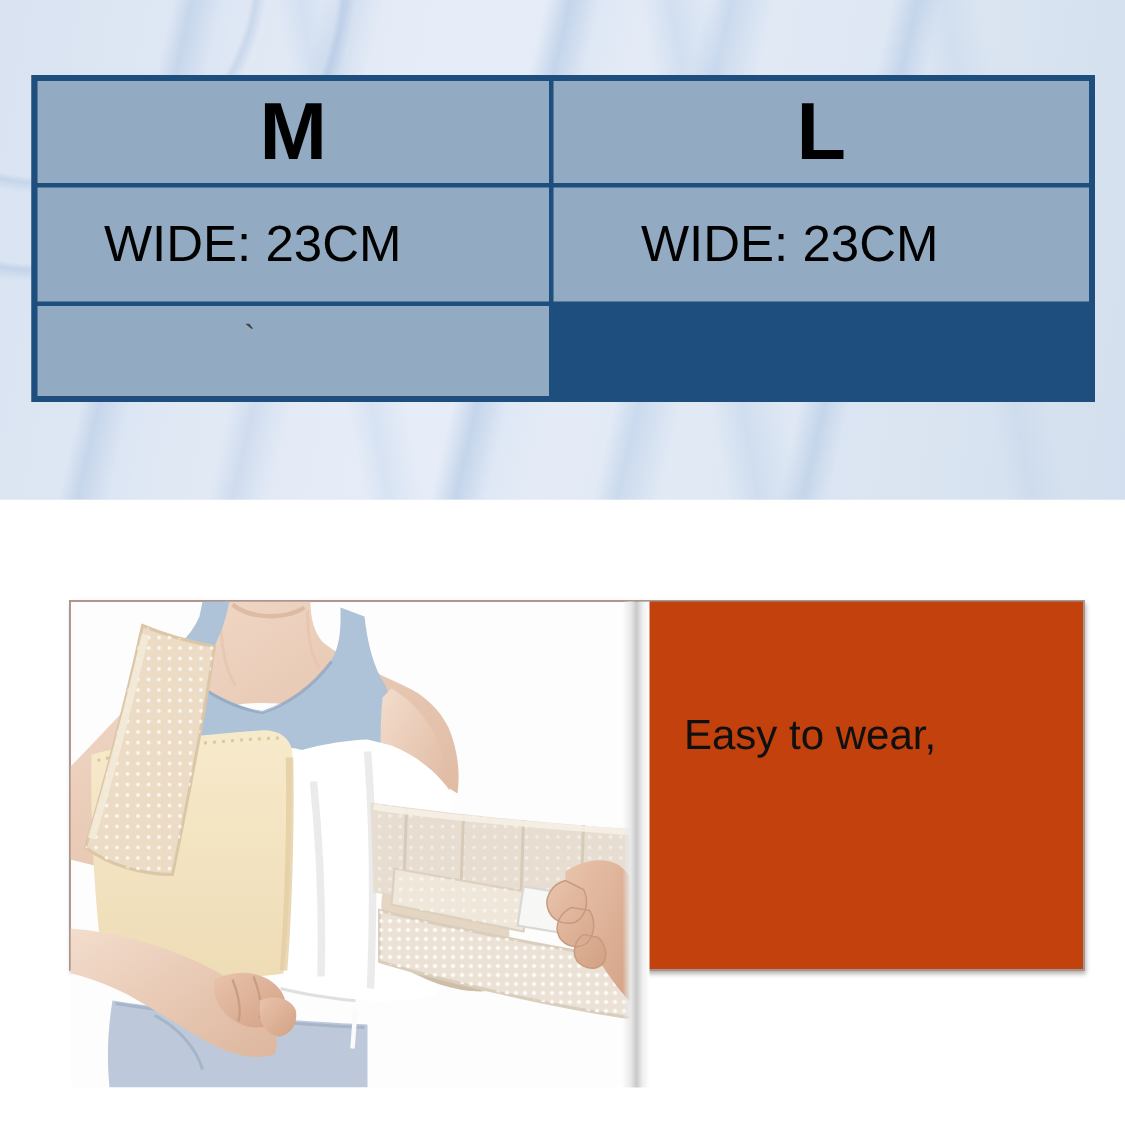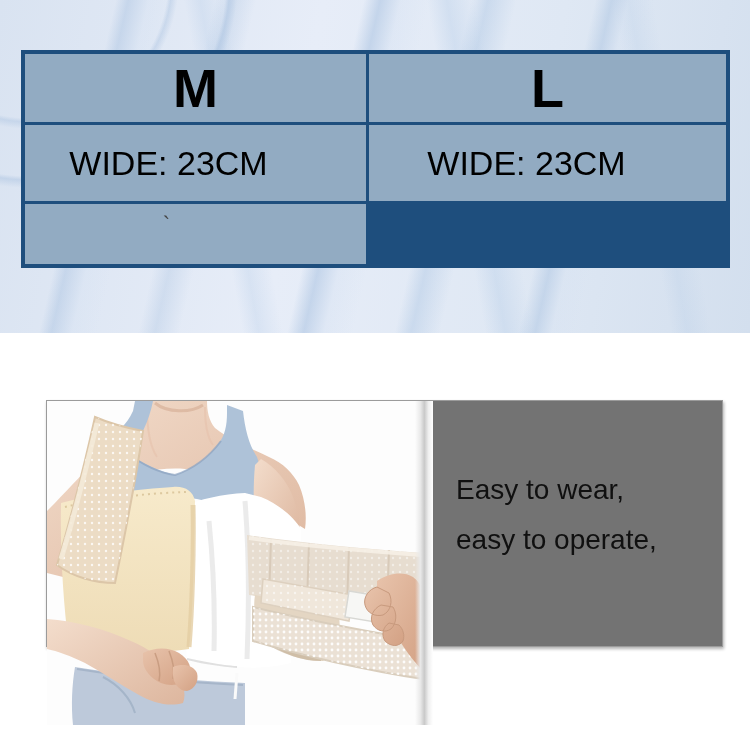--- a/index.html
+++ b/index.html
@@ -36,21 +36,21 @@
     display:flex;align-items:center;justify-content:center;
     color:#000;font-size:34px;white-space:nowrap;
   }
   .cell.head{font-size:54px;font-weight:bold;}
   .cell.c1{padding-right:54px;}
   .cell.c2{padding-right:42px;}
   .tick{font-size:22px;color:#444;transform:translateY(-9px);margin-right:16px;}
   
   .panel{
     position:absolute;left:46px;top:400px;width:677px;height:247px;
-    box-sizing:border-box;border:1px solid #9b9b9b;background:#737373;
+    box-sizing:border-box;border:1px solid #9b9b9b;background:#c2410c;
     box-shadow:1px 2px 3px rgba(0,0,0,.30);
   }
   .photo{position:absolute;left:0;top:0;width:376px;height:324px;display:block;}
   .fold{
     position:absolute;left:368px;top:0;width:18px;height:324px;
     background:linear-gradient(90deg,rgba(255,255,255,0) 0%,#e9e9e9 30%,#c9c9c9 52%,#efefef 75%,#ffffff 100%);
   }
   .caption{
     position:absolute;left:383px;top:64px;width:292px;padding-left:26px;box-sizing:border-box;
     color:#101010;font-size:28px;line-height:50px;
@@ -204,17 +204,16 @@
         <path fill="none" stroke="#c79a7e" stroke-width="1.5" opacity="0.9" d="M108,252 C112,262 114,272 112,280 M122,250 C126,260 128,270 126,278"></path>
         <path fill="url(#skin2)" d="M126,266 C136,262 146,264 150,272 C152,280 148,288 140,290
           C132,290 126,282 126,274 Z"></path>
       </g>
     </svg>
 
     <div class="fold"></div>
 
     <div class="caption">
       <div class="cap-line">Easy to wear,</div>
-      <div class="cap-line">easy to operate,</div>
     </div>
   </div>
 
 </div>
 
 </body></html>

